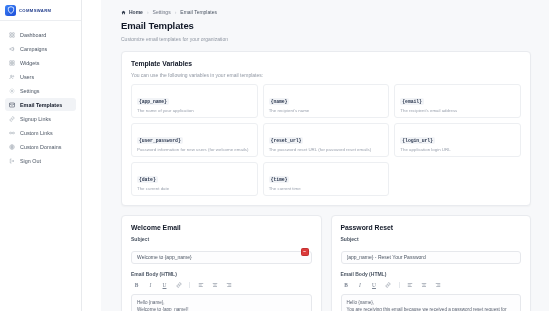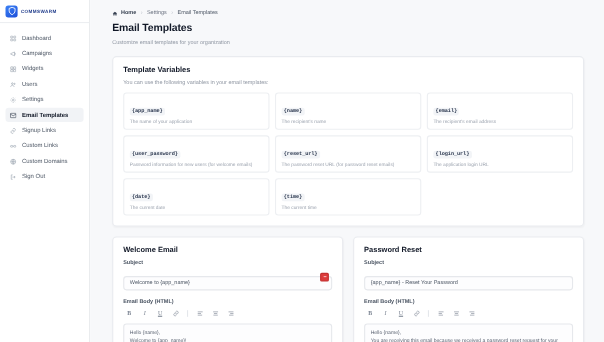--- a/index.html
+++ b/index.html
@@ -4,21 +4,21 @@
 <style>
   * { box-sizing: border-box; }
   html, body {
     margin: 0; padding: 0;
     width: 549px; height: 311px;
     overflow: hidden;
     background: #ffffff;
     font-family: "Liberation Sans", sans-serif;
     color: #1f2937;
   }
-  #app { display: flex; width: 549px; height: 261px; }
+  #app { display: flex; width: 549px; height: 261px; gap: 19px; }
 
   
   .sidebar {
     width: 82px;
     min-width: 82px;
     height: 311px;
     background: #ffffff;
     border-right: 1px solid #e8eaed;
     display: flex;
     flex-direction: column;

